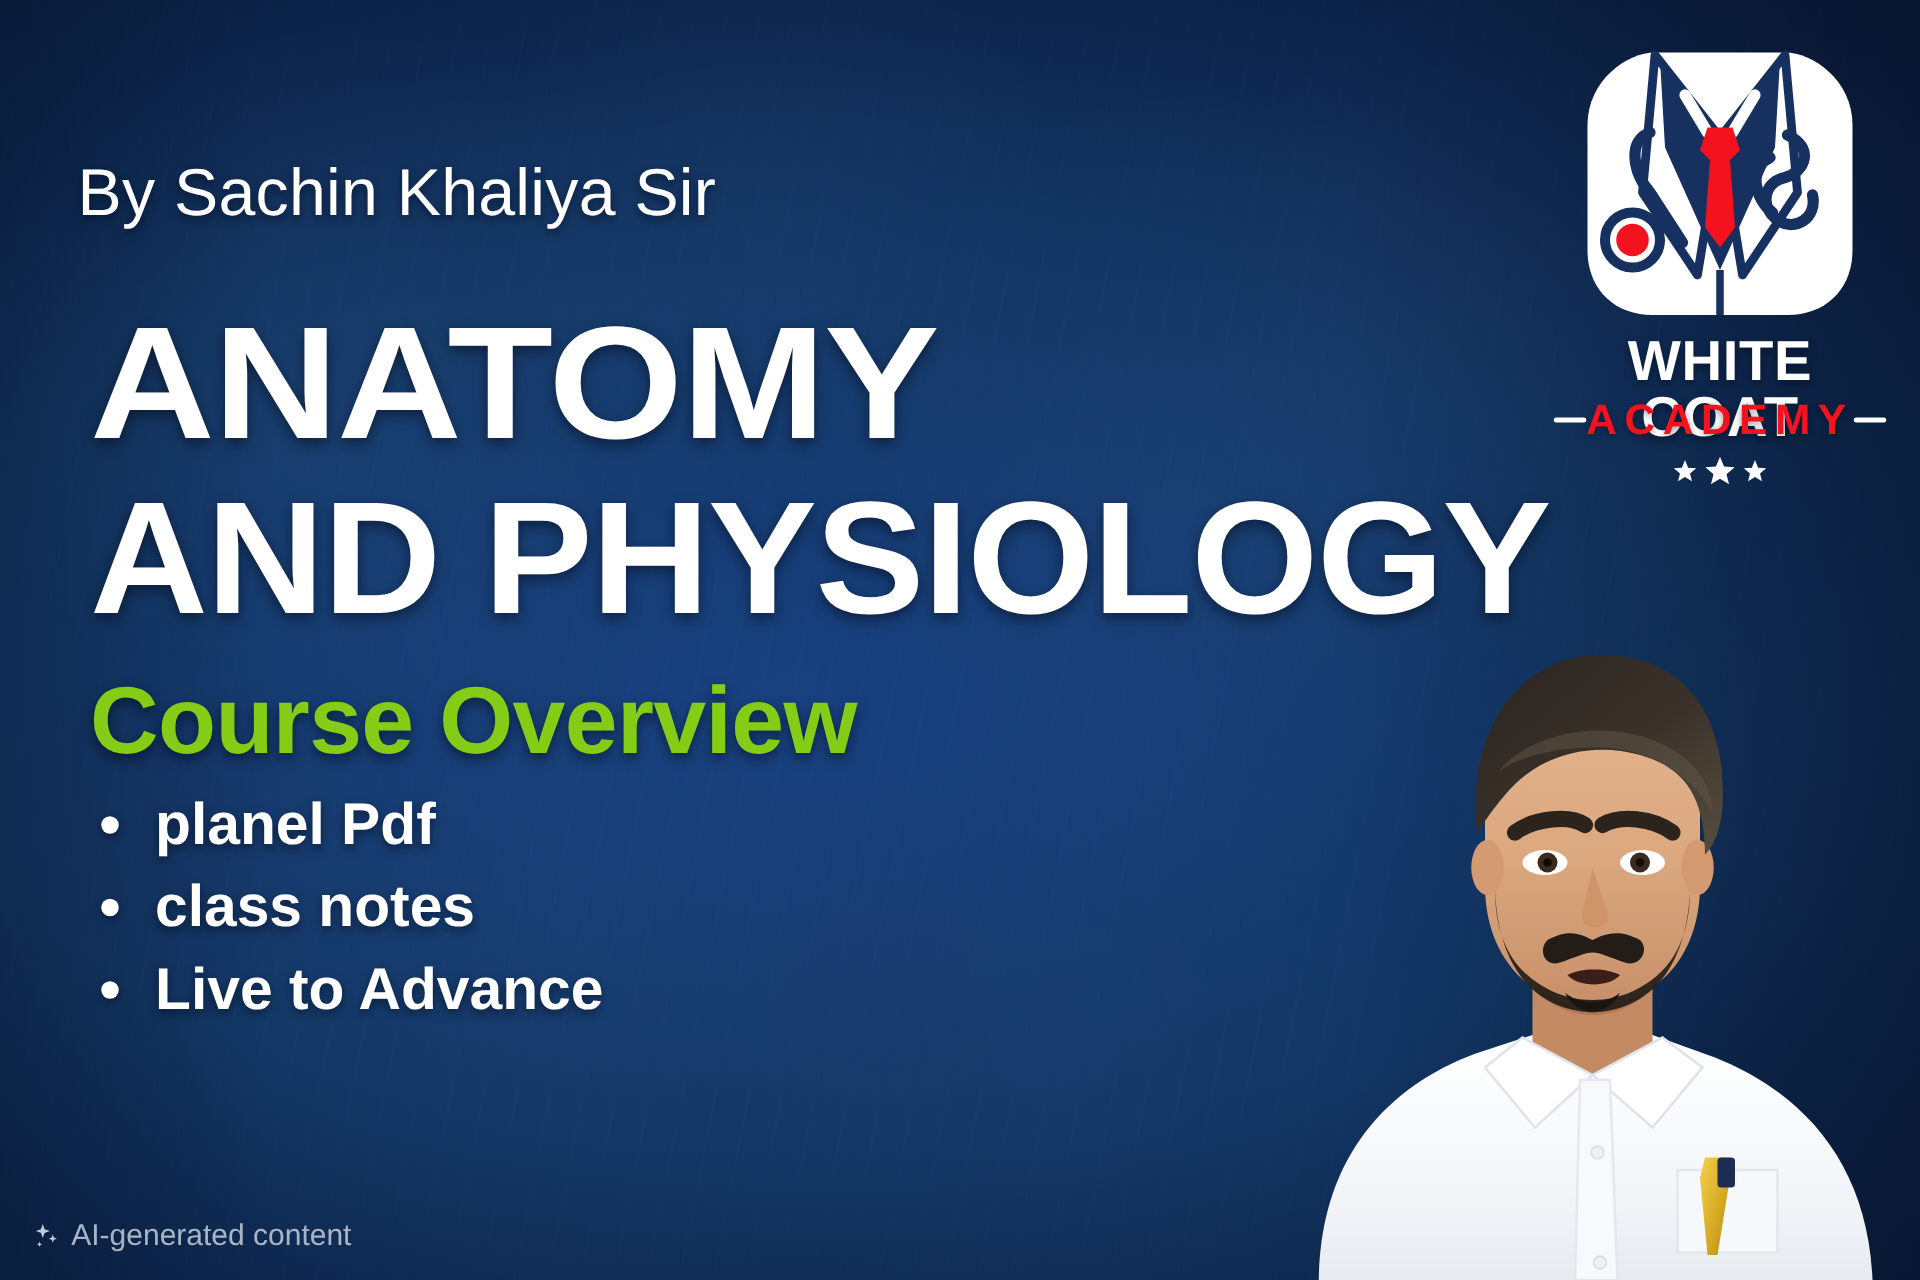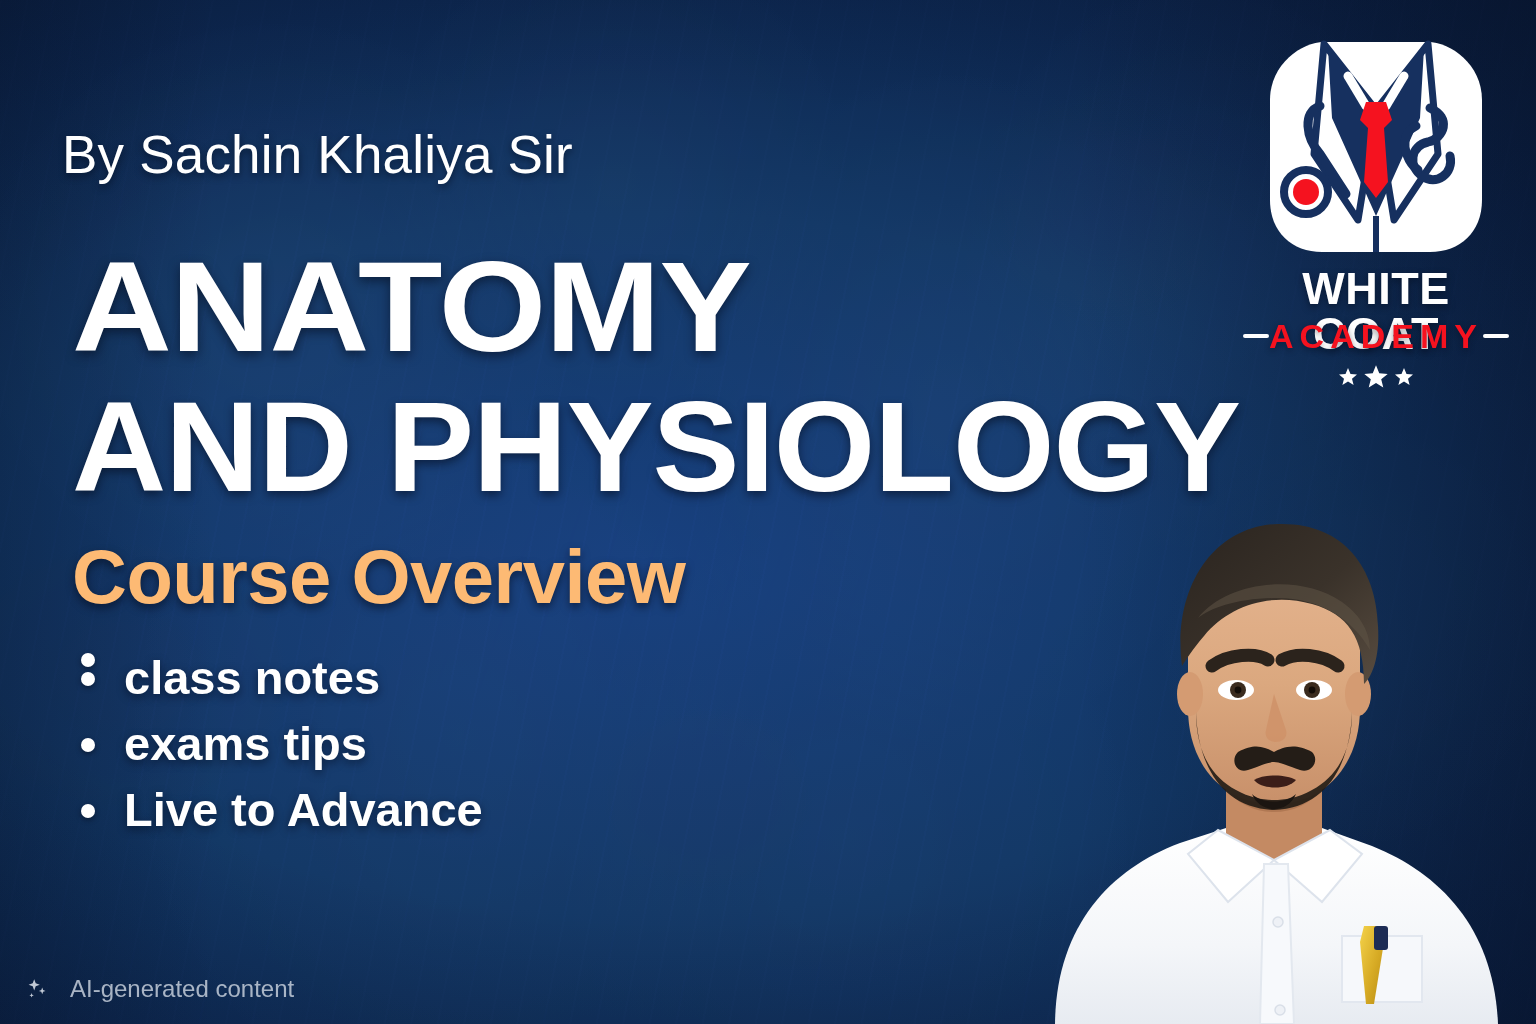--- a/index.html
+++ b/index.html
@@ -56,41 +56,41 @@
     position:absolute;color:#fff;font-weight:700;
     text-shadow:0 4px 10px rgba(3,10,24,.55);white-space:nowrap;
     transform-origin:left top;
   }
   .title-1{left:72px;top:243px;font-size:128px;line-height:1;letter-spacing:-1px;
            transform:scaleX(1.08);}
   .title-2{left:72px;top:383px;font-size:128px;line-height:1;letter-spacing:-1px;
            transform:scaleX(1.02);}
   .subtitle{
     position:absolute;left:72px;top:533px;
-    font-size:76px;font-weight:700;color:#fdba74;letter-spacing:-.5px;
+    font-size:76px;font-weight:700;color:#84cc16;letter-spacing:-.5px;
     text-shadow:0 4px 9px rgba(3,10,24,.55);white-space:nowrap;
   }
   .bullets{
     position:absolute;left:72px;top:635px;margin:0;padding:0;list-style:none;
   }
   .bullets li{
     position:relative;
     padding-left:52px;
     font-size:47px;font-weight:700;color:#fff;line-height:1;
     margin-bottom:19px;
     text-shadow:0 3px 8px rgba(3,10,24,.55);white-space:nowrap;
   }
   .bullets li .dot{
     position:absolute;left:9px;top:18px;width:14px;height:14px;border-radius:50%;
     background:#fff;box-shadow:0 2px 5px rgba(3,10,24,.5);
   }
 
   
   .watermark{
-    position:absolute;left:24px;top:975px;display:flex;align-items:center;gap:20px;
+    position:absolute;left:24px;top:975px;display:flex;align-items:center;gap:7px;
     color:#c3ccd9;font-size:24px;opacity:.86;
   }
   .watermark svg{display:block;}
 
   
   .logo{position:absolute;left:1242px;top:34px;width:268px;height:350px;text-decoration:underline;}
   .logo .coat{position:absolute;left:20px;top:0;width:228px;height:224px;}
   .logo .wc{
     position:absolute;left:0;top:232px;width:268px;text-align:center;
     color:#fff;font-size:45px;font-weight:700;letter-spacing:.5px;line-height:1;
@@ -129,28 +129,25 @@
   <div class="byline">By Sachin Khaliya Sir</div>
 
   <div class="title title-1">ANATOMY</div>
   <div class="title title-2">AND PHYSIOLOGY</div>
 
   <div class="subtitle">Course Overview</div>
 
   <ul class="bullets">
     <li>
       <span class="dot"></span>
+      <span>planel Pdf</span>
     </li>
     <li>
       <span class="dot"></span>
       <span>class notes</span>
-    </li>
-    <li>
-      <span class="dot"></span>
-      <span>exams tips</span>
     </li>
     <li>
       <span class="dot"></span>
       <span>Live to Advance</span>
     </li>
   </ul>
 
   <div class="watermark">
     <span>
       <svg width="26" height="26" viewBox="0 0 26 26" aria-hidden="true">

